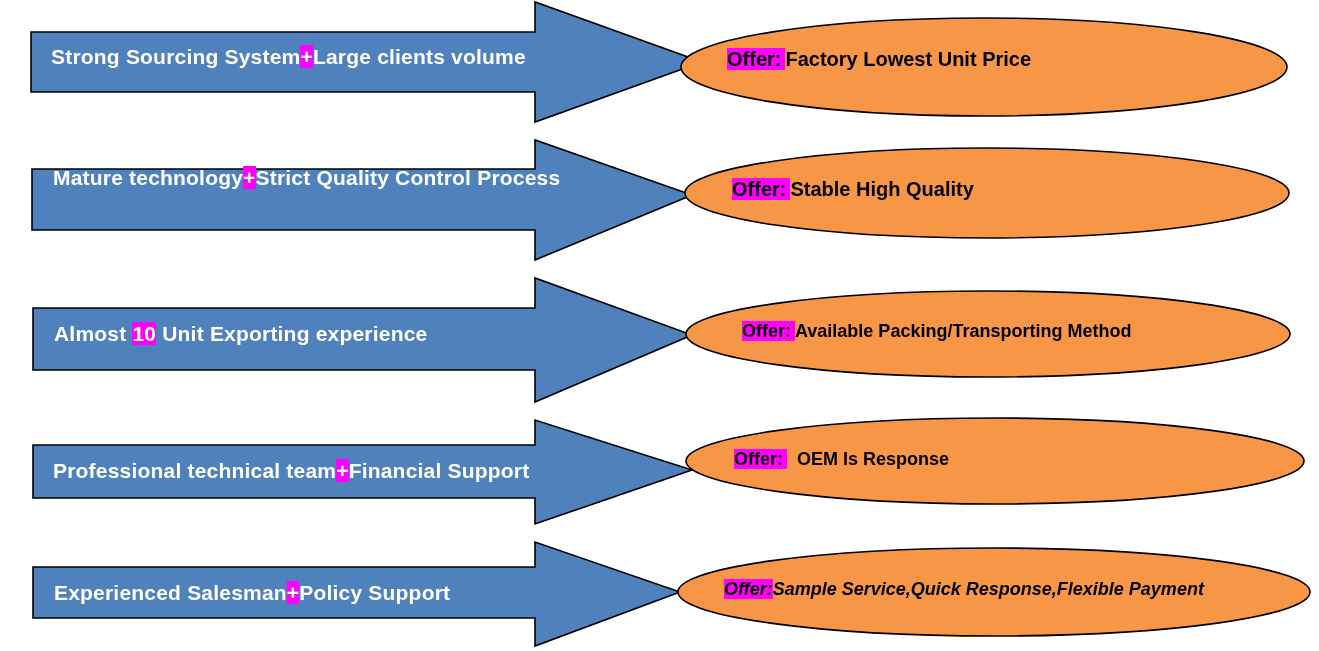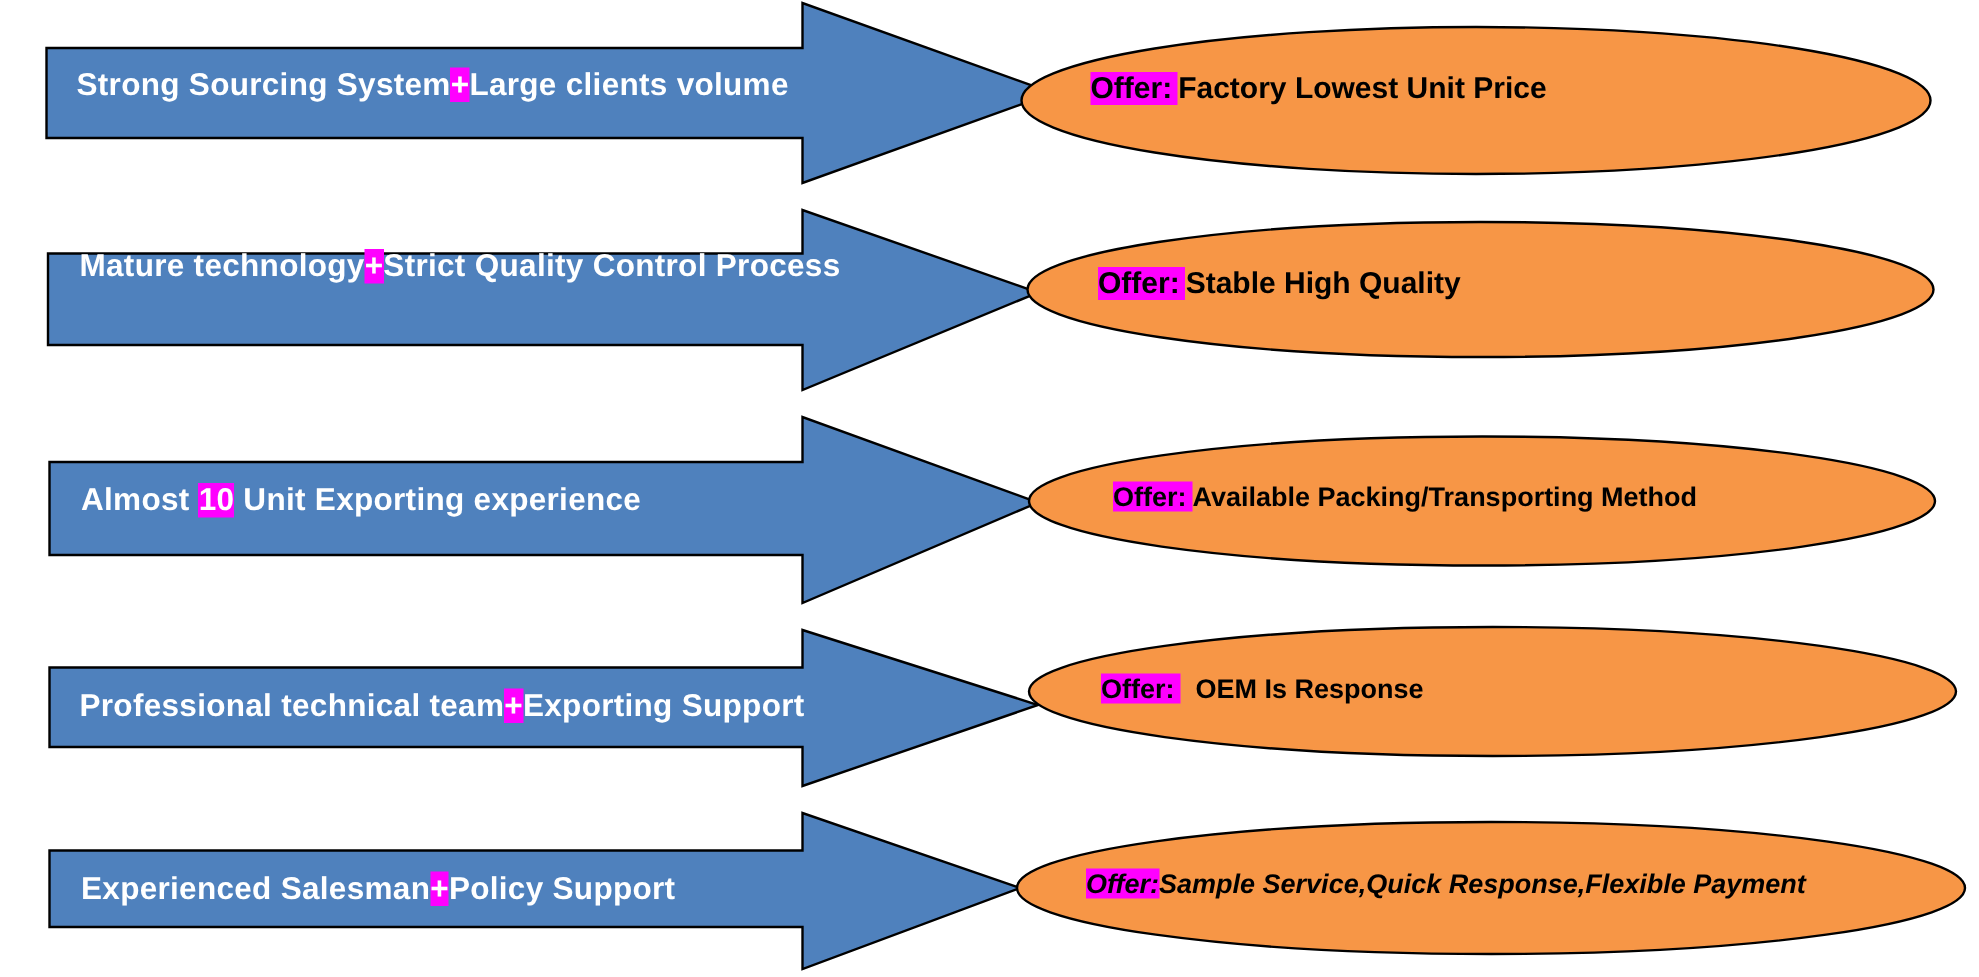--- a/index.html
+++ b/index.html
@@ -37,21 +37,21 @@
   <polygon class="arrow-shape" points="33,567 535,567 535,542 680,592 535,646 535,618 33,618" style="fill: rgb(79, 129, 189);"></polygon>
   <ellipse class="ellipse-shape" cx="994" cy="592" rx="316" ry="44" style="fill: rgb(247, 150, 70);"></ellipse>
 </svg>
 
 <div class="lbl arrow-label" style="left:51px; top:45px;"><span>Strong Sourcing System</span><span class="hl" style="background: rgb(255, 0, 255);">+</span><span>Large clients volume</span></div>
 
 <div class="lbl arrow-label" style="left:53px; top:166px;"><span>Mature technology</span><span class="hl" style="background: rgb(255, 0, 255);">+</span><span>Strict Quality Control Process</span></div>
 
 <div class="lbl arrow-label" style="left:54px; top:322px;"><span>Almost </span><span class="hl" style="background: rgb(255, 0, 255);">10</span><span> Unit Exporting experience</span></div>
 
-<div class="lbl arrow-label" style="left:53px; top:459px;"><span>Professional technical team</span><span class="hl" style="background: rgb(255, 0, 255);">+</span><span>Exporting Support</span></div>
+<div class="lbl arrow-label" style="left:53px; top:459px;"><span>Professional technical team</span><span class="hl" style="background: rgb(255, 0, 255);">+</span><span>Financial Support</span></div>
 
 <div class="lbl arrow-label" style="left:54px; top:581px;"><span>Experienced Salesman</span><span class="hl" style="background: rgb(255, 0, 255);">+</span><span>Policy Support</span></div>
 
 <div class="lbl offer-label" style="left:727px; top:48px;"><span class="hl" style="background: rgb(255, 0, 255);">Offer:</span><span>Factory Lowest Unit Price</span></div>
 
 <div class="lbl offer-label" style="left:732px; top:178px;"><span class="hl" style="background: rgb(255, 0, 255);">Offer:</span><span>Stable High Quality</span></div>
 
 <div class="lbl offer-label small" style="left:742px; top:321px;"><span class="hl" style="background: rgb(255, 0, 255);">Offer:</span><span>Available Packing/Transporting Method</span></div>
 
 <div class="lbl offer-label small" style="left:734px; top:449px; white-space: pre;"><span class="hl" style="background: rgb(255, 0, 255);">Offer:</span><span>  OEM Is Response</span></div>

